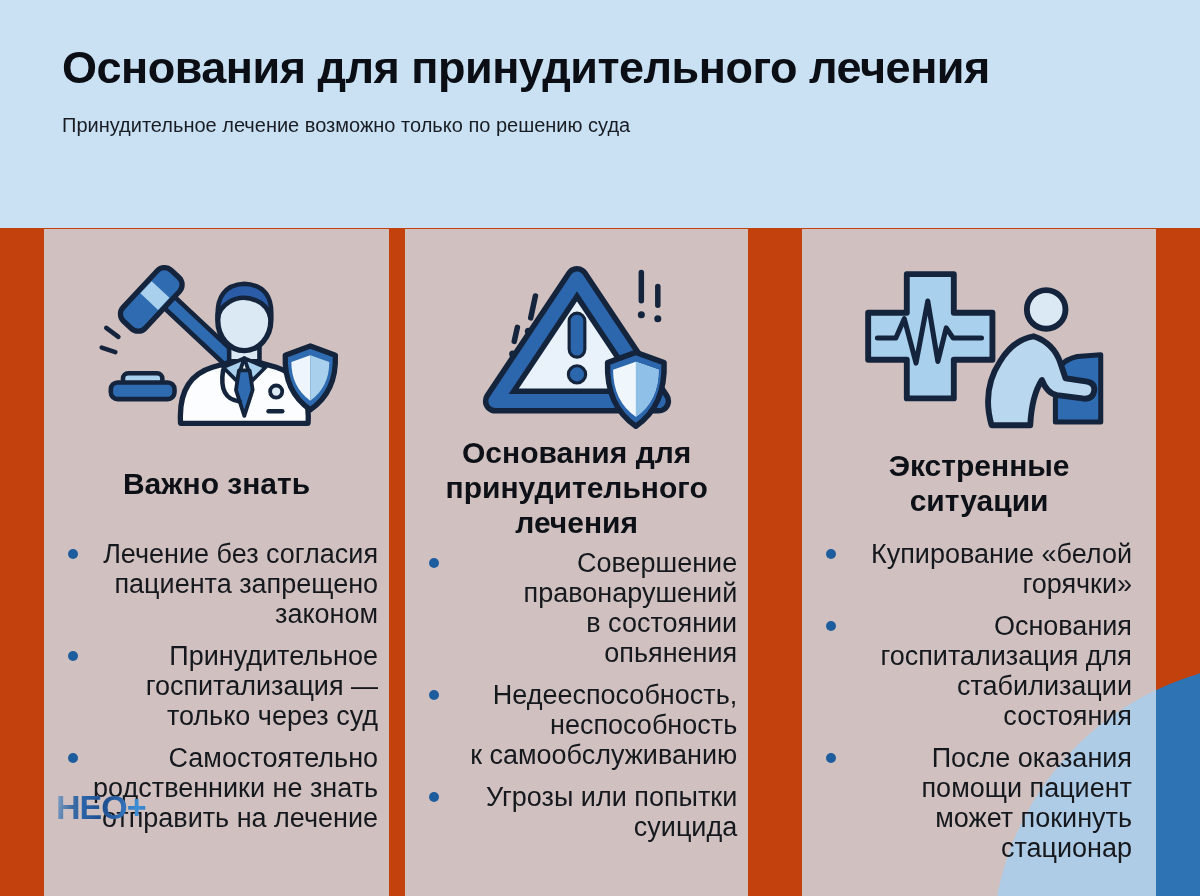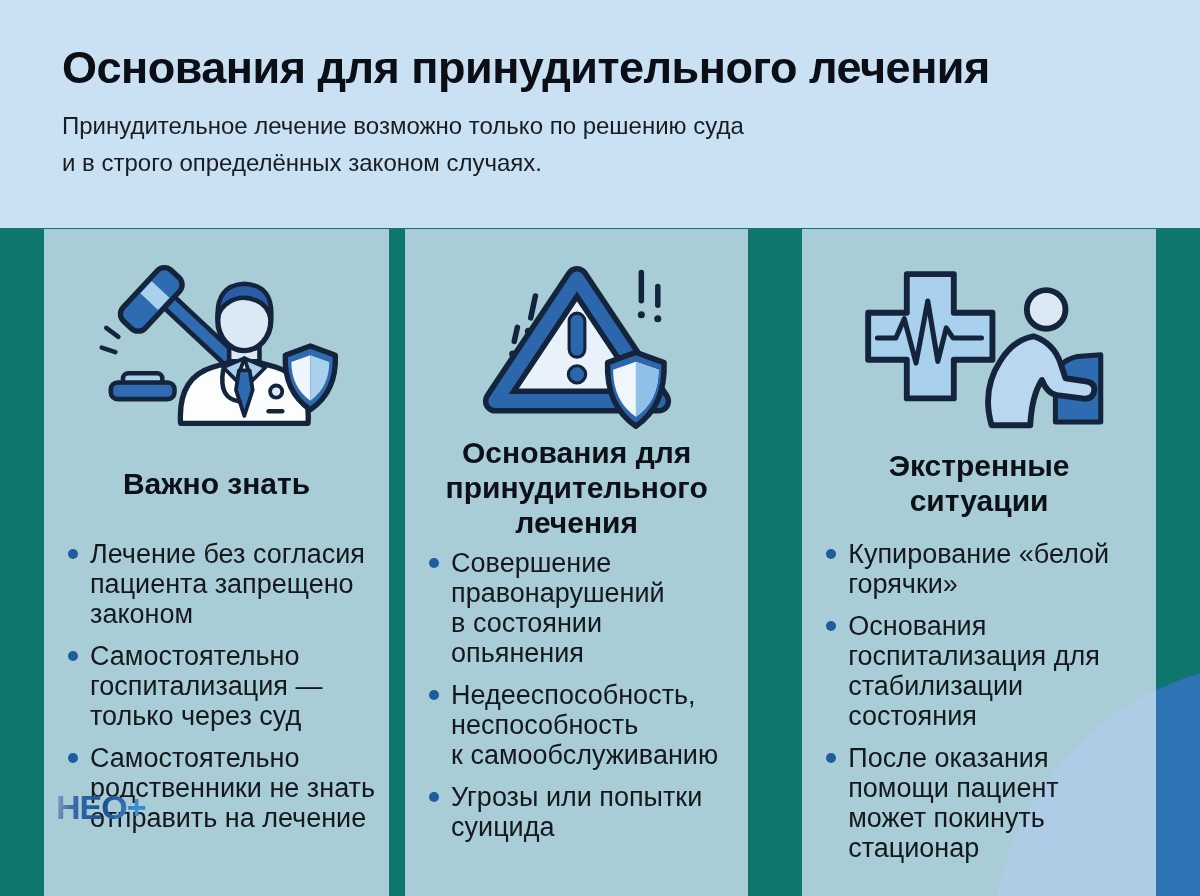--- a/index.html
+++ b/index.html
@@ -1,41 +1,41 @@
 <!DOCTYPE html>
 <html lang="ru"><head>
 <meta charset="utf-8">
 <style>
   html,body{margin:0;padding:0;}
   body{font-family:"Liberation Sans","DejaVu Sans",sans-serif;background:#ffffff;}
-  .canvas{position:relative;width:1200px;height:896px;background:#0f766e;overflow:hidden;}
+  .canvas{position:relative;width:1200px;height:896px;background:#c2410c;overflow:hidden;}
 
   
   .decor-circle{position:absolute;left:992px;top:662px;width:576px;height:576px;
     border-radius:50%;background:#2e73b4;z-index:1;}
 
   
   .header{position:absolute;left:0;top:0;width:1200px;height:228px;background:#c9e1f3;
     box-sizing:border-box;padding:44px 40px 0 62px;z-index:2;}
   .page-title{margin:0;font-size:45px;line-height:48px;font-weight:700;color:#0b0e14;letter-spacing:-0.5px;}
-  .subtitle{margin:15px 0 0 0;font-size:24px;line-height:37px;font-weight:400;color:#191d23;}
+  .subtitle{margin:15px 0 0 0;font-size:20px;line-height:37px;font-weight:400;color:#191d23;}
 
   
   .cards{position:absolute;left:44px;top:229px;width:1112px;height:508px;display:flex;z-index:2;}
   .card{background:rgba(212,229,243,0.78);box-sizing:border-box;height:667px;}
   .card-1{width:357px;margin-right:16px;}
   .card-2{width:355px;margin-right:18px;}
   .card-3{width:366px;margin-left:36px;}
 
   .icon-box{height:184px;margin-top:22px;display:flex;align-items:center;justify-content:center;}
   .card-title{min-height:96px;display:flex;align-items:center;justify-content:center;
     text-align:center;font-size:30px;line-height:35px;font-weight:700;color:#0d1117;
     margin:0 auto;max-width:282px;}
 
-  ul.bullets{list-style:none;margin:8px 0 0 0;padding:0 11px 0 24px;}
+  ul.bullets{list-style:none;margin:8px 0 0 0;padding:0 11px 0 24px;text-align:right;}
   .card-2 ul.bullets{}
   .card-3 ul.bullets{padding-right:24px;}
   ul.bullets li{position:relative;padding-left:22px;margin-bottom:12px;
     font-size:27px;line-height:30px;color:#15181d;}
   .bullet-dot{position:absolute;left:0;top:10px;width:10px;height:10px;border-radius:50%;background:#1d5d9e;}
 
   
   .logo{position:absolute;left:56px;top:788px;z-index:3;font-size:34px;font-weight:700;letter-spacing:-1px;
     background:linear-gradient(100deg,#8aa6c6 0%,#3c6ca3 20%,#2a62a8 32%,#1f4f8f 52%,#2c66ac 68%,#3f8fd6 88%,#2f7cc4 100%);
     -webkit-background-clip:text;background-clip:text;color:transparent;-webkit-text-fill-color:transparent;}
@@ -44,21 +44,21 @@
 </style>
 </head>
 <body>
 
 <div class="canvas">
 
   <div class="decor-circle"></div>
 
   <header class="header">
     <h1 class="page-title">Основания для принудительного лечения</h1>
-    <p class="subtitle"><span>Принудительное лечение возможно только по решению суда</span><br><span>и в строго определённых законом случаях.</span></p>
+    <p class="subtitle"><span>Принудительное лечение возможно только по решению суда</span><br></p>
   </header>
 
   <main class="cards">
 
     <section class="card card-1">
       <div class="icon-box">
         <svg width="300" height="176" viewBox="0 0 320 232">
           <path d="M14 96 L30 108" stroke="#14243c" stroke-width="6" stroke-linecap="round" fill="none"></path>
           <path d="M8 122 L26 128" stroke="#14243c" stroke-width="6" stroke-linecap="round" fill="none"></path>
           <line x1="84" y1="50" x2="178" y2="138" stroke="#14243c" stroke-width="26" stroke-linecap="round"></line>
@@ -80,21 +80,21 @@
           <circle cx="238" cy="180" r="8" fill="#dbe9f5" stroke="#14243c" stroke-width="5"></circle>
           <path d="M228 206 L246 206" stroke="#14243c" stroke-width="6" stroke-linecap="round"></path>
           <path d="M283 120 L316 132 Q318 180 283 204 Q248 180 250 132 Z" fill="#2e6bb0" stroke="#14243c" stroke-width="7" stroke-linejoin="round"></path>
           <path d="M283 132 L258 141 Q258 174 283 192 Z" fill="#eef5fc"></path>
           <path d="M283 132 L308 141 Q308 174 283 192 Z" fill="#a9d0ec"></path>
         </svg>
       </div>
       <h2 class="card-title">Важно знать</h2>
       <ul class="bullets">
         <li><span class="bullet-dot"></span><span>Лечение без согласия пациента запрещено законом</span></li>
-        <li><span class="bullet-dot"></span><span>Самостоятельно госпитализация — только через суд</span></li>
+        <li><span class="bullet-dot"></span><span>Принудительное госпитализация — только через суд</span></li>
         <li><span class="bullet-dot"></span><span>Самостоятельно родственники не знать отправить на лечение</span></li>
       </ul>
     </section>
 
     <section class="card card-2">
       <div class="icon-box">
         <svg width="252" height="182" viewBox="0 0 300 232">
           <path d="M150 34 L254 190 L46 190 Z" fill="#e9f2fa" stroke="#14243c" stroke-width="32" stroke-linejoin="round"></path>
           <path d="M150 34 L254 190 L46 190 Z" fill="none" stroke="#2c66ac" stroke-width="18" stroke-linejoin="round"></path>
           <rect x="140" y="78" width="20" height="56" rx="10" fill="#2c66ac" stroke="#14243c" stroke-width="4"></rect>

